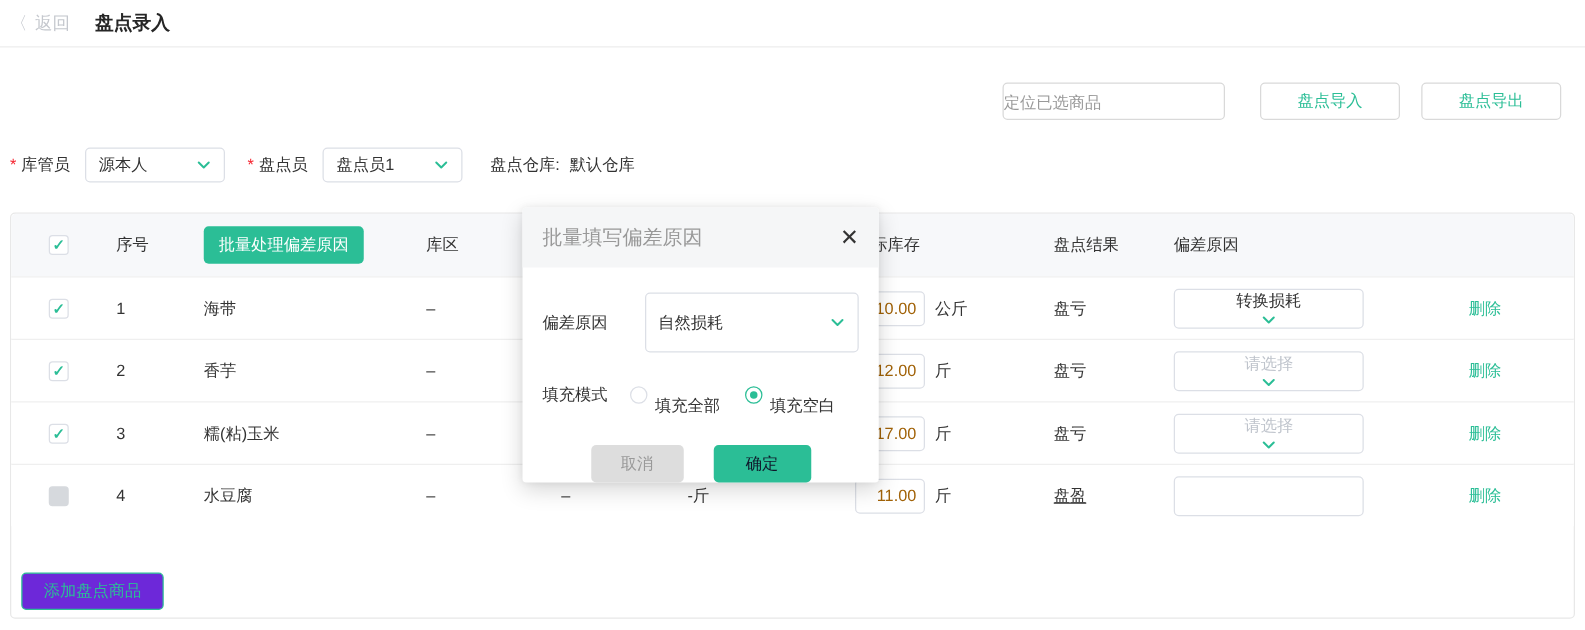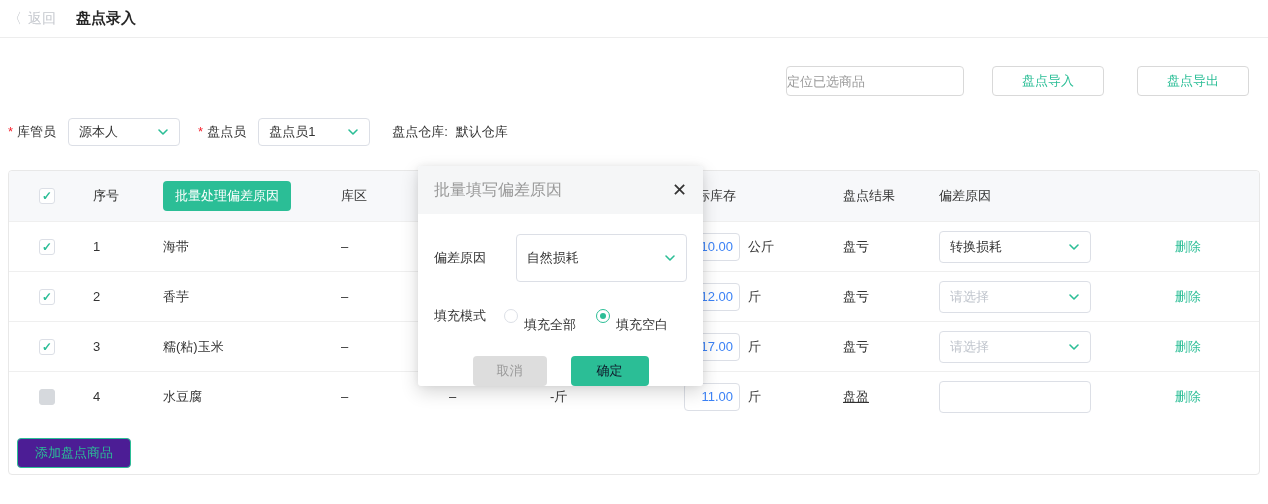--- a/index.html
+++ b/index.html
@@ -9,21 +9,21 @@
   .topbar { height:38px; border-bottom:1px solid #ededed; display:flex; align-items:center; padding-left:8px; }
   .back { color:#c5c8ce; font-size:14px; display:flex; align-items:center; gap:6px; cursor:pointer; }
   .page-title { font-size:15px; font-weight:bold; color:#262626; margin-left:20px; }
 
   
   .toolbar { margin-top:28px; display:flex; justify-content:flex-end; align-items:center; padding-right:19px; }
   .search-input { width:178px; height:30px; border:1px solid #d9d9d9; border-radius:4px; padding:0 0; font-size:13px; color:#a16207; outline:none; font-family:inherit; }
   .search-input::placeholder { color:#999; }
   .btn-outline { height:30px; width:112px; background:#fff; border:1px solid #d9d9d9; border-radius:4px; color:#2bbe96; font-size:13px; font-family:inherit; cursor:pointer; }
   .btn-import { margin-left:28px; }
-  .btn-export { margin-left:33px; }
+  .btn-export { margin-left:17px; }
 
   
   .formrow { margin-top:22px; padding-left:8px; display:flex; align-items:center; font-size:13px; }
   .req { color:#f5222d; margin-right:4px; }
   .sel { height:28px; border:1px solid #dcdfe6; border-radius:4px; background:#fff; display:flex; align-items:center; justify-content:space-between; padding:0 10px; cursor:pointer; }
   .sel-form { width:112px; margin-left:12px; }
   .lbl2 { margin-left:18px; }
   .warehouse { margin-left:22px; }
   .warehouse .wlabel { margin-right:8px; }
 
@@ -40,30 +40,30 @@
   .c6 { padding-left:38px; }
   .c7 { padding-left:17px; display:flex; align-items:center; }
   .c8 { padding-left:11px; }
   .c9 { padding-left:7px; }
   .c10 { padding-left:23px; }
   .th { color:#333; }
   .cb { width:16px; height:16px; border:1px solid #dcdfe6; border-radius:3px; background:#fff; display:inline-flex; align-items:center; justify-content:center; cursor:pointer; }
   .cb.checked::after { content:"✓"; color:#2bbe96; font-size:12px; font-weight:bold; line-height:1; }
   .cb.disabled { background:#d6d9dd; border-color:#d6d9dd; cursor:default; }
   .btn-batch { background:#2bbe96; color:#fff; border:none; border-radius:4px; height:30px; padding:0 12px; font-size:13px; font-family:inherit; cursor:pointer; }
-  .stock-input { width:56px; height:28px; border:1px solid #dcdfe6; border-radius:4px; padding:0 6px; font-size:13px; text-align:right; color:#3b82f6; outline:none; font-family:inherit; }
+  .stock-input { width:56px; height:28px; border:1px solid #dcdfe6; border-radius:4px; padding:0 6px; font-size:13px; text-align:right; color:#a16207; outline:none; font-family:inherit; }
   .unit { margin-left:8px; }
-  .sel-reason { width:152px; height:32px; }
+  .sel-reason { width:152px; height:32px;flex-direction:column; }
   .sel-reason .val { color:#333; }
   .sel-reason .ph { color:#bfc4cc; }
   .reason-input { width:152px; height:32px; border:1px solid #dcdfe6; border-radius:4px; background:#fff; }
   .link-del { color:#2bbe96; cursor:pointer; }
   .underlined { text-decoration:underline; }
   .tfoot { padding:17px 0 6px 8px; }
-  .btn-add { height:30px; padding:0 17px; background:#4c1d95; border:1px solid #2bbe96; border-radius:4px; color:#2bbe96; font-size:13px; font-family:inherit; cursor:pointer; }
+  .btn-add { height:30px; padding:0 17px; background:#6d28d9; border:1px solid #2bbe96; border-radius:4px; color:#2bbe96; font-size:13px; font-family:inherit; cursor:pointer;margin-top:20px; }
 
   
   .modal { position:absolute; left:418px; top:166px; width:285px; height:220px; background:#fff; border-radius:3px; box-shadow:0 6px 18px rgba(0,0,0,.16), 0 0 6px rgba(0,0,0,.06); z-index:10; }
   .modal-header { height:48px; background:#f5f6f7; border-radius:3px 3px 0 0; display:flex; align-items:center; justify-content:space-between; padding:0 16px; }
   .modal-title { color:#999; font-size:16px; }
   .modal-close { color:#333; font-size:18px; cursor:pointer; line-height:1; }
   .modal-body { padding:20px 16px 0; }
   .field { display:flex; align-items:center; }
   .field-label { font-size:13px; color:#333; width:56px; }
   .sel-modal { width:178px; margin-left:28px; height:48px; }

